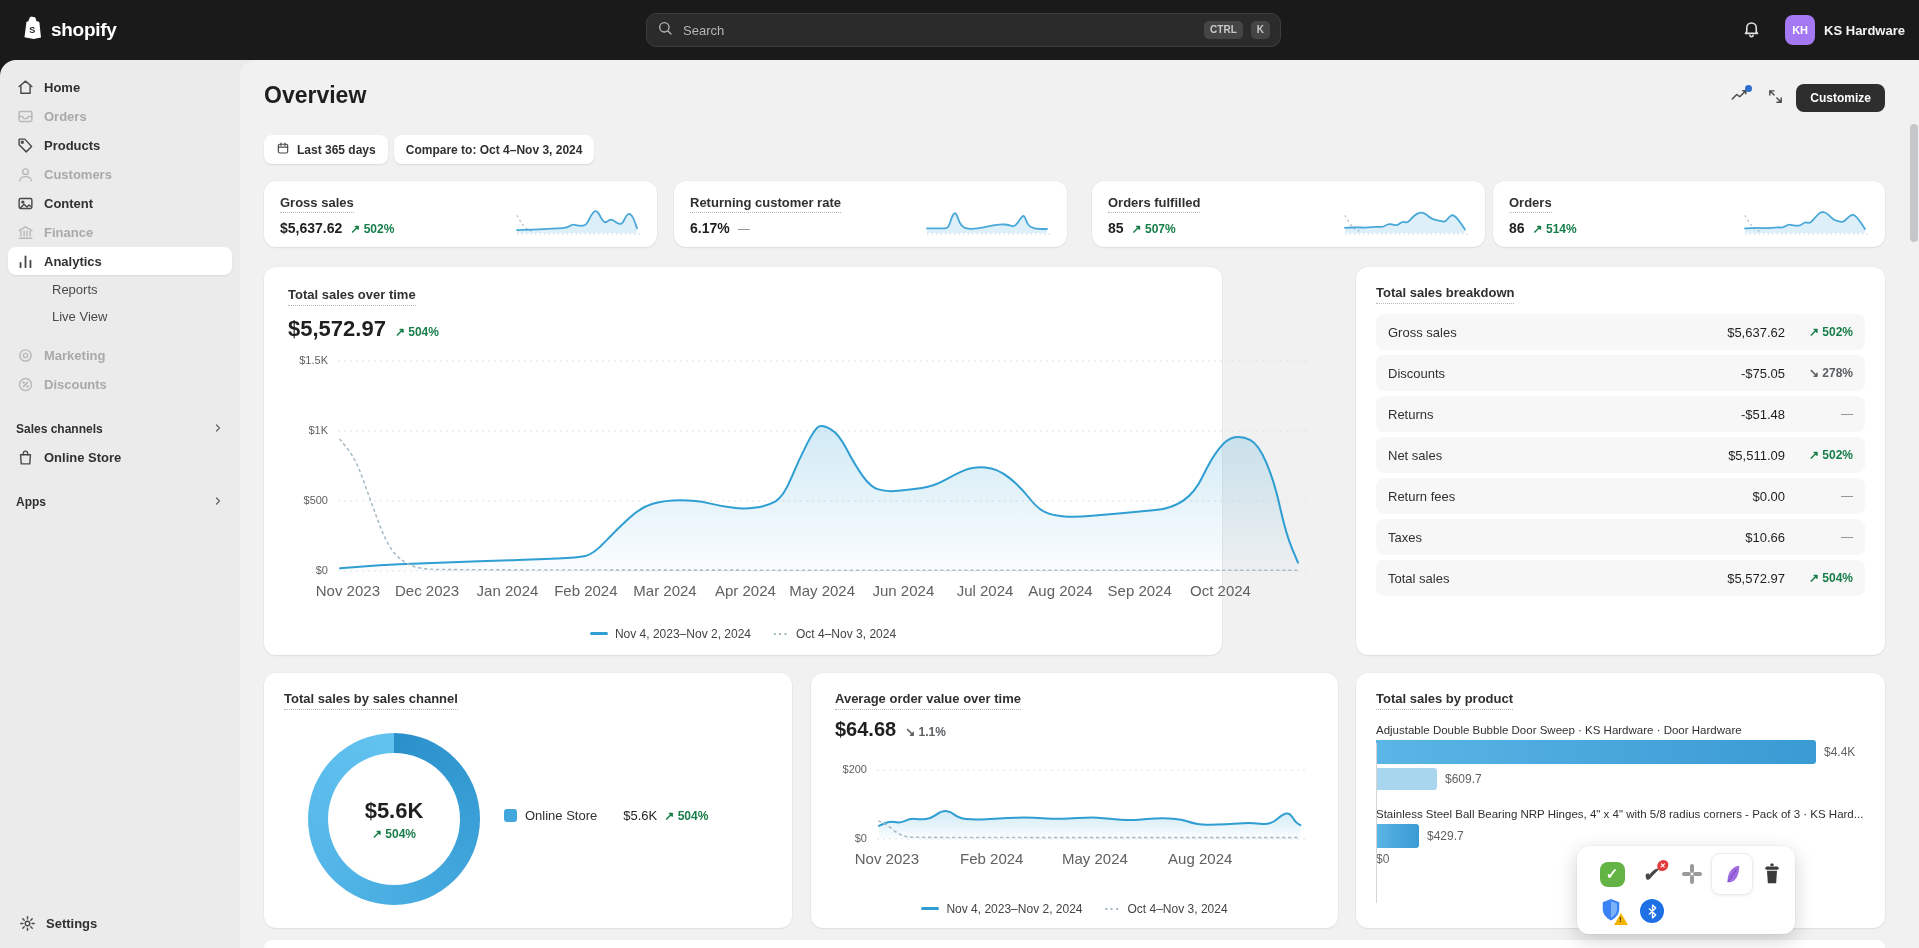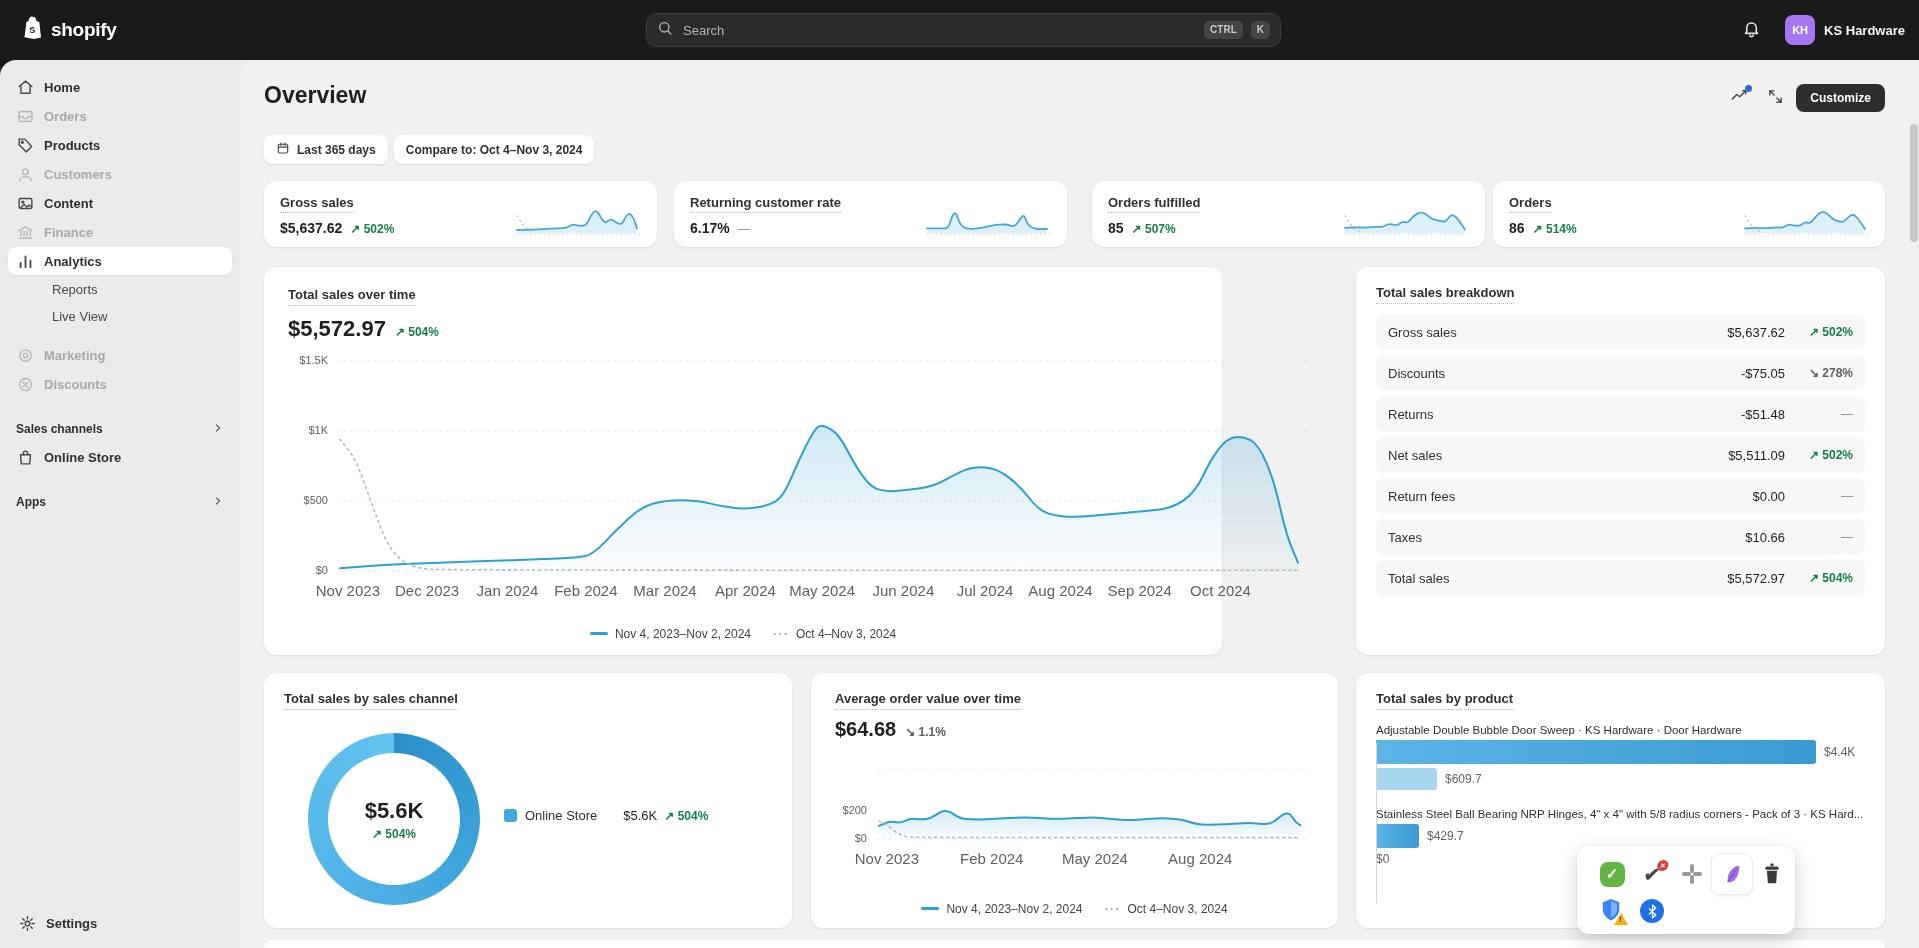--- a/index.html
+++ b/index.html
@@ -511,21 +511,21 @@
             <defs>
               <linearGradient id="g2" x1="0" y1="0" x2="0" y2="1">
                 <stop offset="0%" stop-color="#2f9ed2" stop-opacity="0.22"></stop>
                 <stop offset="100%" stop-color="#2f9ed2" stop-opacity="0.02"></stop>
               </linearGradient>
             </defs>
             <path d="M2.0,66.9 Q2.0,66.9 7.2,64.5 Q12.4,62.1 17.7,63.1 Q22.9,64.2 28.1,61.8 Q33.3,59.3 38.6,60.0 Q43.8,60.7 49.0,60.0 Q54.2,59.3 59.4,55.6 Q64.7,51.8 69.0,52.1 Q73.4,52.5 77.7,55.9 Q82.1,59.3 89.0,60.0 Q96.0,60.7 104.7,60.4 Q113.4,60.0 122.1,59.5 Q130.8,59.0 139.5,58.7 Q148.2,58.3 156.9,58.8 Q165.6,59.3 174.3,59.7 Q183.0,60.0 191.7,59.5 Q200.4,59.0 209.1,58.7 Q217.9,58.3 226.6,59.2 Q235.3,60.0 244.0,60.7 Q252.7,61.4 261.4,60.7 Q270.1,60.0 278.8,59.5 Q287.5,59.0 296.2,59.7 Q304.9,60.4 310.1,62.3 Q315.3,64.2 320.6,65.0 Q325.8,65.9 332.7,65.7 Q339.7,65.5 348.4,65.2 Q357.1,64.9 365.8,64.3 Q374.5,63.8 379.7,64.5 Q385.0,65.2 390.2,64.7 Q395.4,64.2 400.6,59.7 Q405.9,55.2 409.3,54.5 Q412.8,53.8 415.4,58.3 Q418.0,62.8 420.6,64.5 L423.3,66.2 L423.25925925925924,80 L2,80 Z" fill="url(#g2)" stroke="none"></path>
             <path d="M2.0,66.9 Q2.0,66.9 7.2,64.5 Q12.4,62.1 17.7,63.1 Q22.9,64.2 28.1,61.8 Q33.3,59.3 38.6,60.0 Q43.8,60.7 49.0,60.0 Q54.2,59.3 59.4,55.6 Q64.7,51.8 69.0,52.1 Q73.4,52.5 77.7,55.9 Q82.1,59.3 89.0,60.0 Q96.0,60.7 104.7,60.4 Q113.4,60.0 122.1,59.5 Q130.8,59.0 139.5,58.7 Q148.2,58.3 156.9,58.8 Q165.6,59.3 174.3,59.7 Q183.0,60.0 191.7,59.5 Q200.4,59.0 209.1,58.7 Q217.9,58.3 226.6,59.2 Q235.3,60.0 244.0,60.7 Q252.7,61.4 261.4,60.7 Q270.1,60.0 278.8,59.5 Q287.5,59.0 296.2,59.7 Q304.9,60.4 310.1,62.3 Q315.3,64.2 320.6,65.0 Q325.8,65.9 332.7,65.7 Q339.7,65.5 348.4,65.2 Q357.1,64.9 365.8,64.3 Q374.5,63.8 379.7,64.5 Q385.0,65.2 390.2,64.7 Q395.4,64.2 400.6,59.7 Q405.9,55.2 409.3,54.5 Q412.8,53.8 415.4,58.3 Q418.0,62.8 420.6,64.5 L423.3,66.2" fill="none" stroke="#2f9ed2" stroke-width="2" stroke-dasharray="none" stroke-linecap="round"></path>
             <path d="M2.0,62.1 Q2.0,62.1 6.4,64.2 Q10.7,66.2 15.1,70.0 Q19.4,73.8 23.8,75.7 Q28.1,77.6 32.5,78.1 Q36.8,78.6 230.0,78.6 L423.3,78.6" fill="none" stroke="#a8bcc7" stroke-width="1.6" stroke-dasharray="2 4" stroke-linecap="round"></path>
           </svg>
-          <div class="ytick" style="left: 0px; width: 32px; top: 4.16279px; margin-top: 41px;">$200</div>
+          <div class="ytick" style="left: 0px; width: 32px; top: 4.16279px;">$200</div>
           <div class="ytick" style="left: 0px; width: 32px; top: 73px;">$0</div>
           <div class="xtick" style="left: 4px; top: 91px;">Nov 2023</div>
           <div class="xtick" style="left: 108.444px; top: 91px;">Feb 2024</div>
           <div class="xtick" style="left: 212.889px; top: 91px;">May 2024</div>
           <div class="xtick" style="left: 317.333px; top: 91px;">Aug 2024</div>
         </div>
       <div class="legend-row" style="bottom:12px;">
         <div class="legend-item">
           <span class="legend-line"></span>
           <span>Nov 4, 2023–Nov 2, 2024</span>

